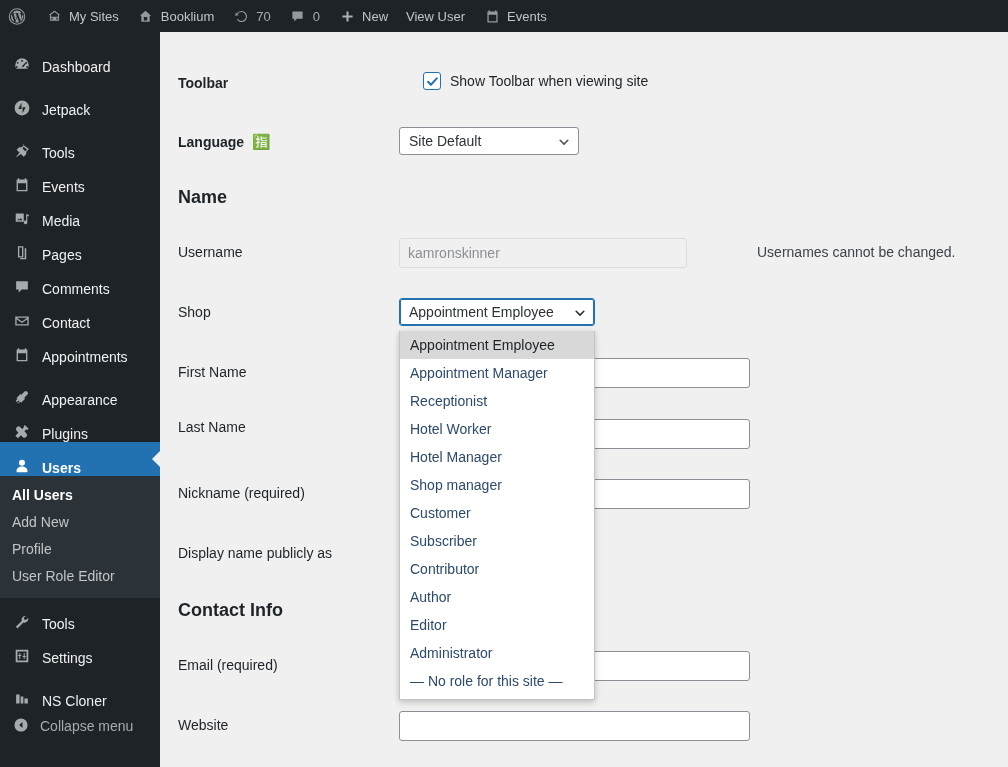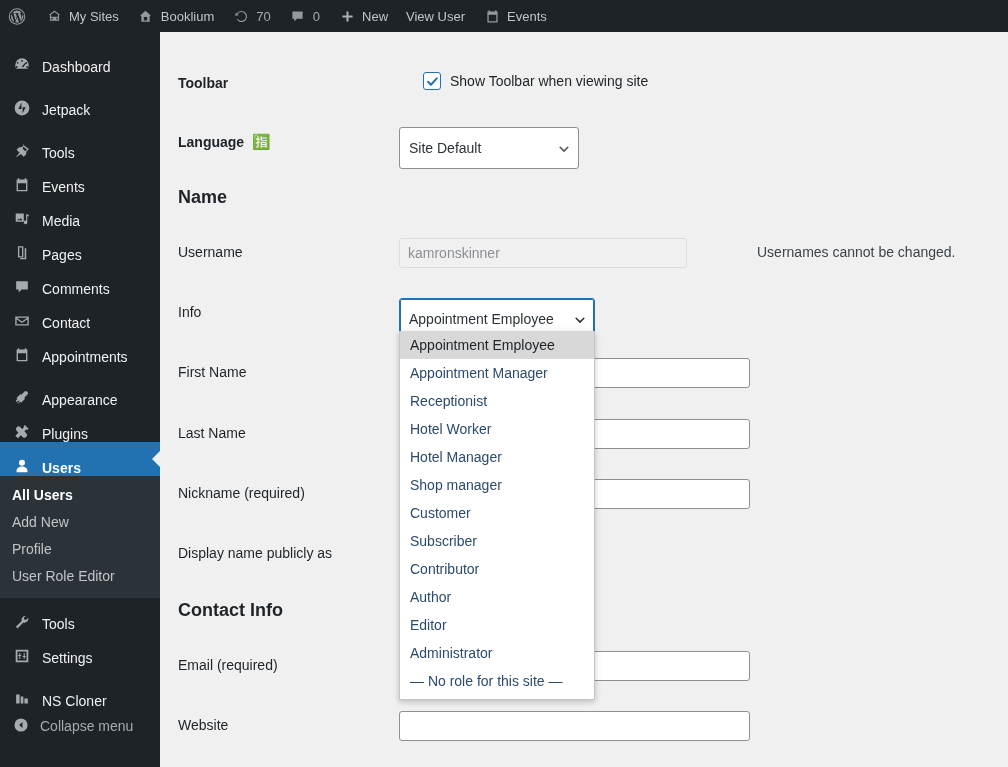--- a/index.html
+++ b/index.html
@@ -128,21 +128,21 @@
   .helper {
     position: absolute;
     font-size: 14px;
     color: #3c434a;
     white-space: nowrap;
   }
 
   
   .sel {
     position: absolute;
-    height: 42px;
+    height: 28px;
     border: 1px solid #8c8f94;
     border-radius: 3px;
     background: #fff;
     font-size: 14px;
     color: #2c3338;
     padding: 0 28px 0 9px;
     display: flex; align-items: center;
     cursor: pointer;
     white-space: nowrap;
   }
@@ -476,38 +476,38 @@
 
   <div class="sec-heading" style="top:155px;">Name</div>
 
   <div class="form-row" style="top:206px;">
     <span class="f-label plain" style="top:6px;">Username</span>
     <input class="txt-input disabled" readonly="" disabled="" style="left: 239px; top: 0px; width: 288px;" value="kamronskinner">
     <span class="helper" style="left:597px; top:6px;">Usernames cannot be changed.</span>
   </div>
 
   <div class="form-row" style="top:266px;">
-    <span class="f-label plain" style="top:6px;">Info</span>
+    <span class="f-label plain" style="top:6px;">Shop</span>
     <div class="sel focused" style="left:239px; top:0; width:196px;">
       <span>Appointment Employee</span>
       <span class="chev">
         <svg width="12" height="12" viewBox="0 0 12 12" fill="none" stroke="#2c3338" stroke-width="1.6" stroke-linecap="round" stroke-linejoin="round">
             <path d="M2.2 4.3 6 8.1l3.8-3.8"></path>
           </svg>
       </span>
     </div>
   </div>
 
   <div class="form-row" style="top:326px;">
     <span class="f-label plain" style="top:6px;">First Name</span>
     <input class="txt-input" style="left: 239px; top: 0px; width: 351px;" value="">
   </div>
 
   <div class="form-row" style="top:387px;">
-    <span class="f-label plain" style="top:6px;">Last Name</span>
+    <span class="f-label plain" style="top:0;">Last Name</span>
     <input class="txt-input" style="left: 239px; top: 0px; width: 351px;" value="">
   </div>
 
   <div class="form-row" style="top:447px;">
     <span class="f-label plain" style="top:6px;">Nickname (required)</span>
     <input class="txt-input" style="left: 239px; top: 0px; width: 351px;" value="">
   </div>
 
   <div class="form-row" style="top:507px;">
     <span class="f-label plain" style="top:6px;">Display name publicly as</span>

